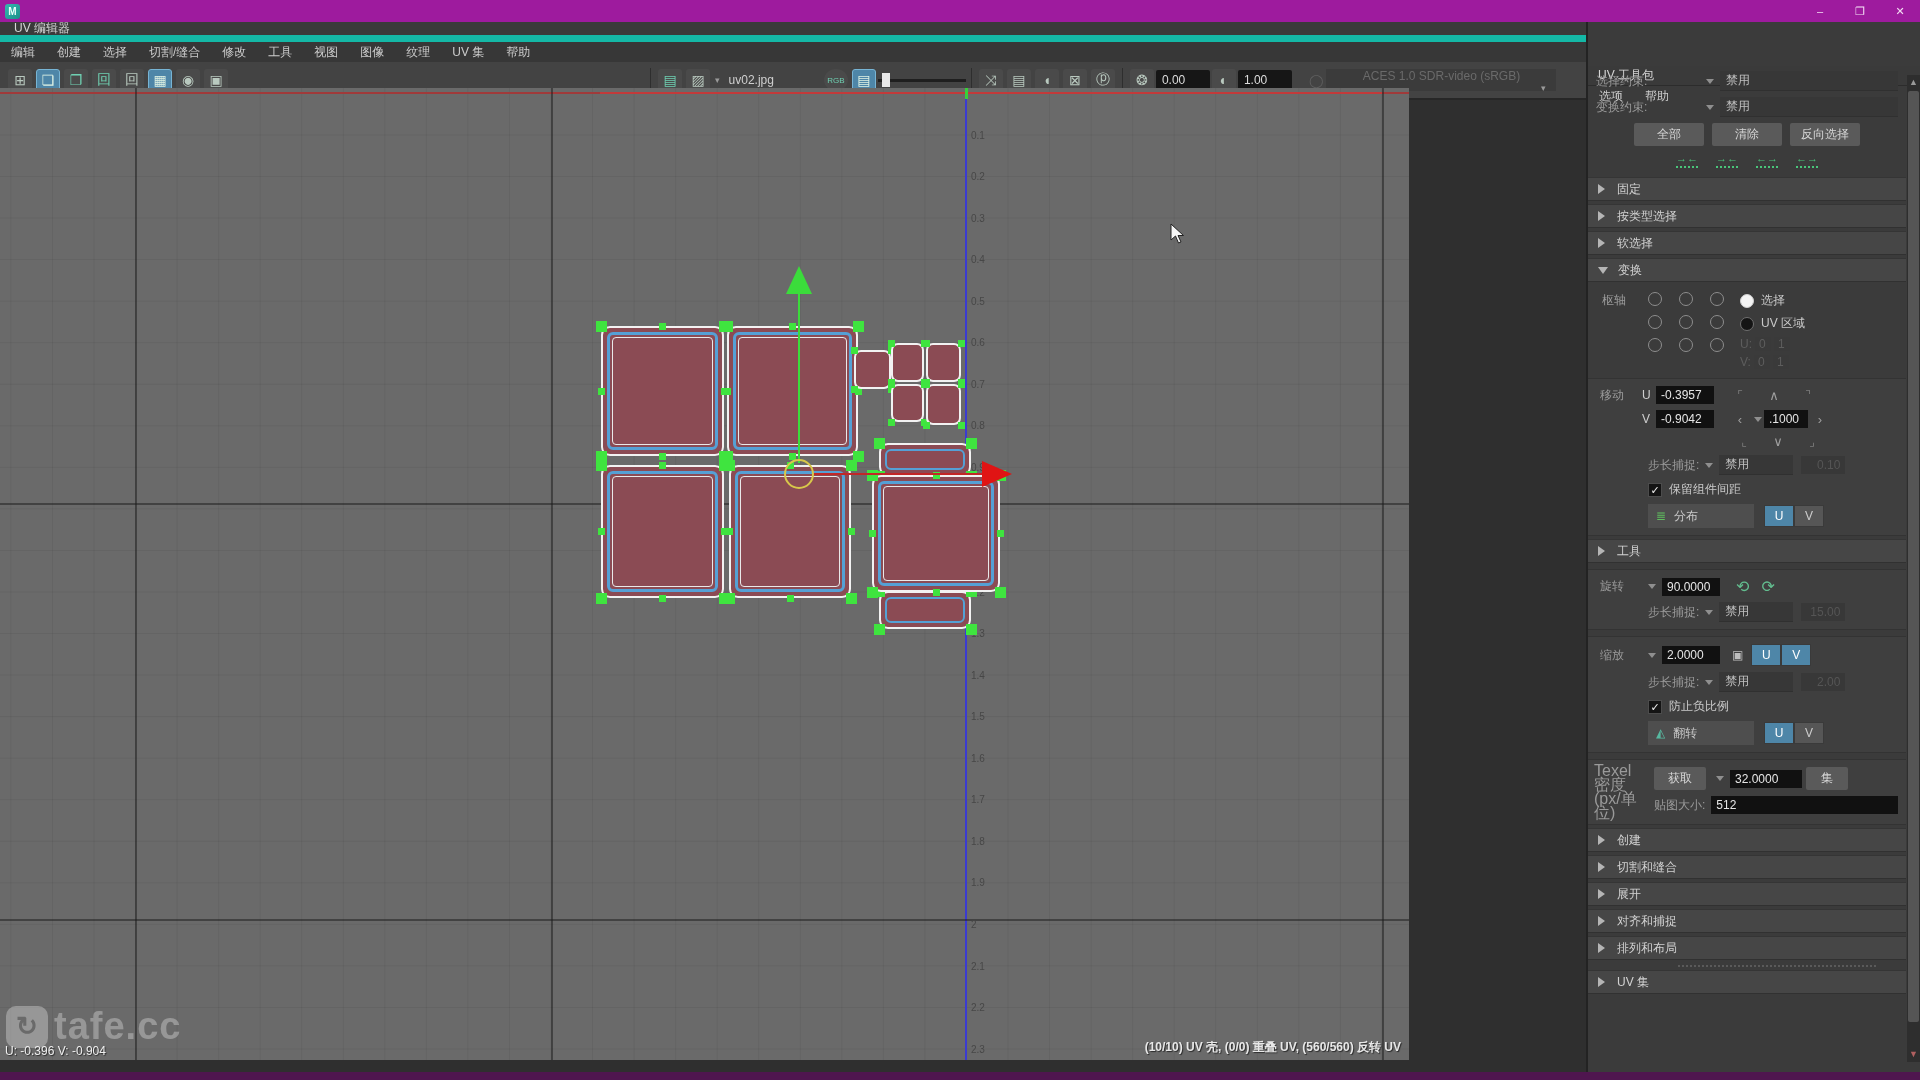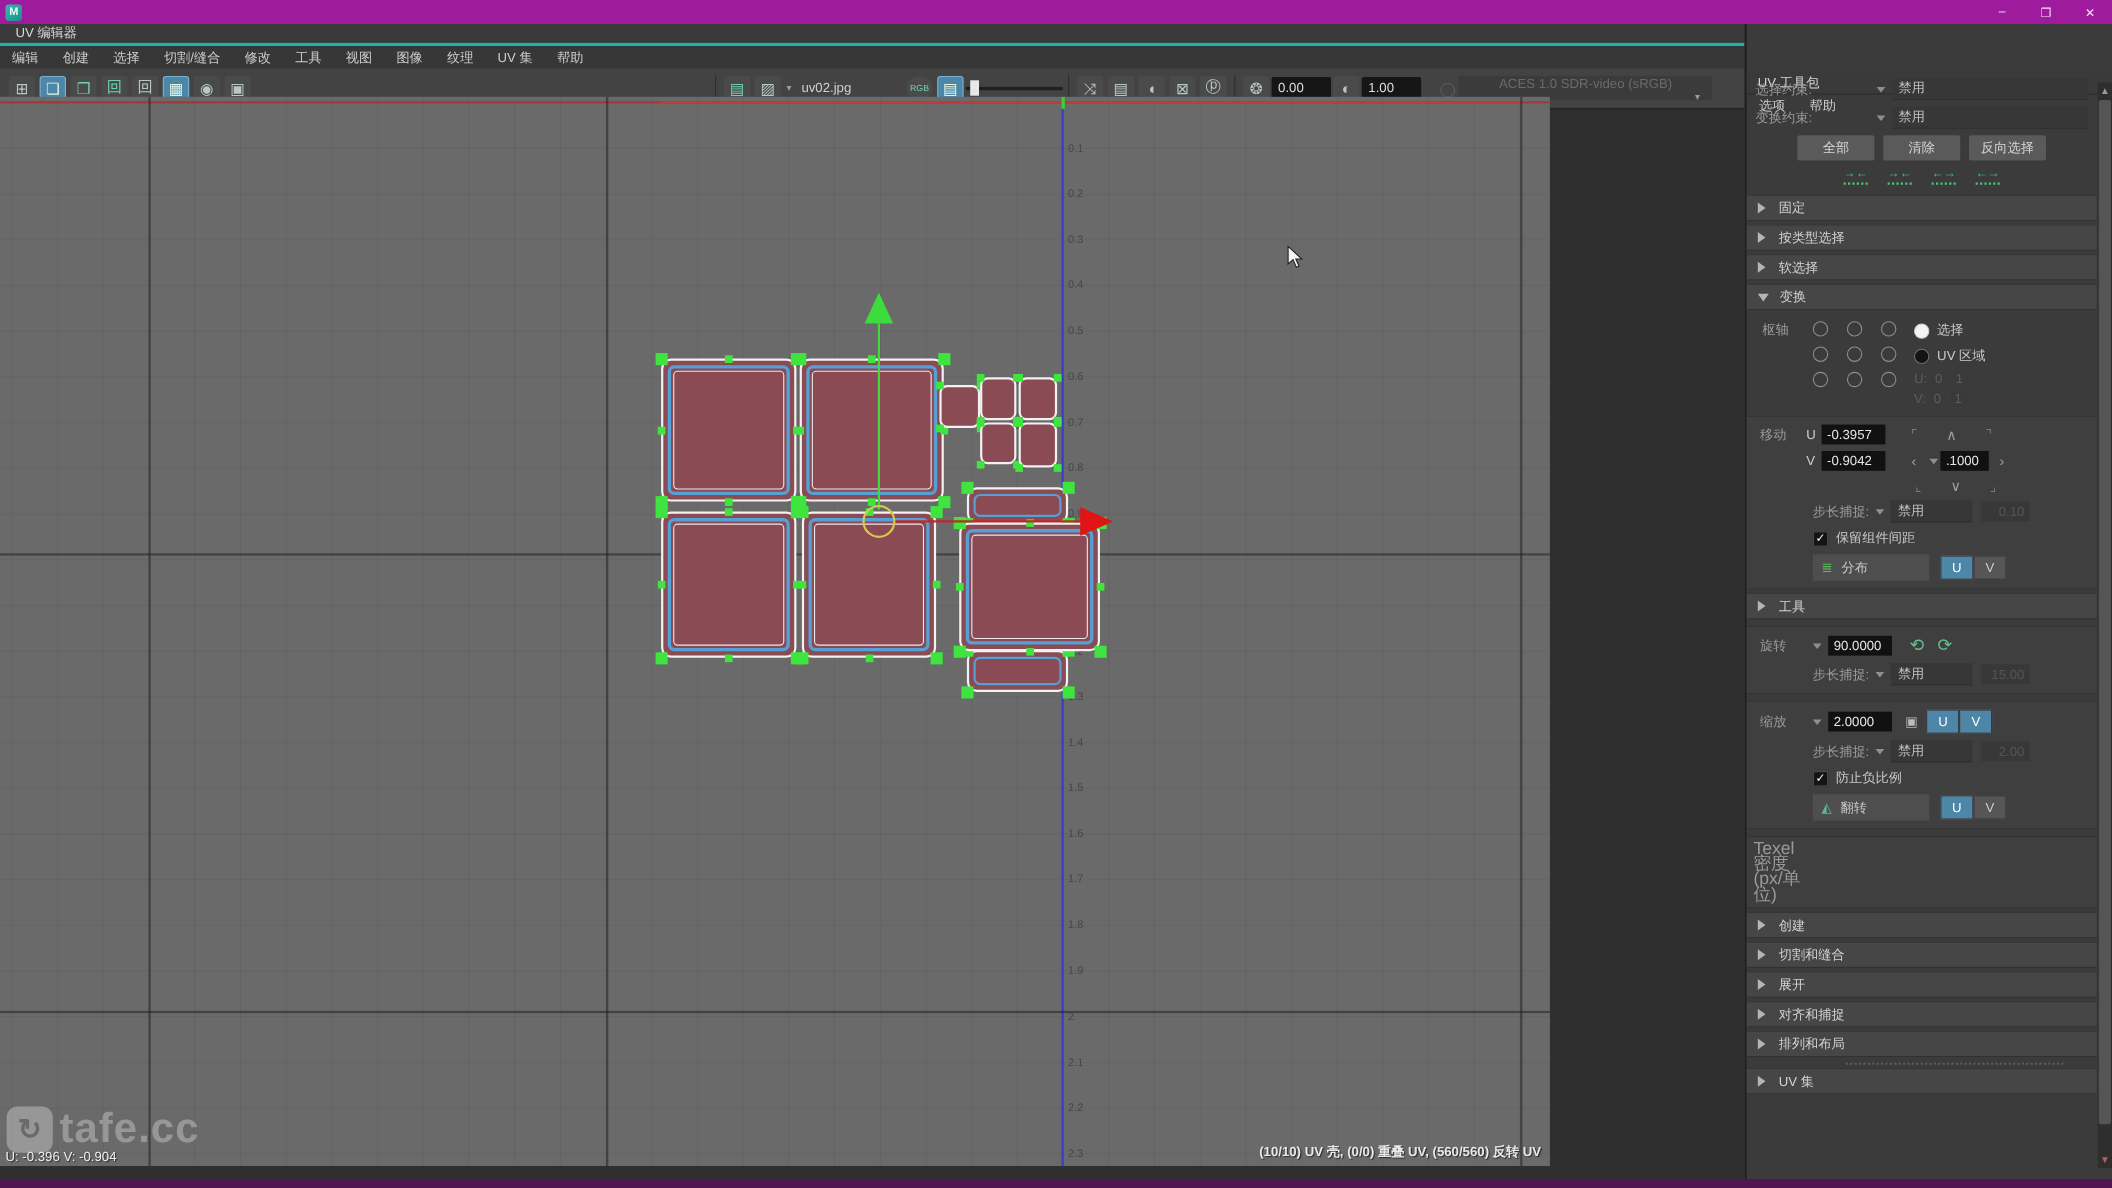--- a/index.html
+++ b/index.html
@@ -12,21 +12,21 @@
   #app-icon { width:15px; height:15px; margin-left:5px; border-radius:3px;
               background:linear-gradient(135deg,#35b8b0,#1b8f8a);
               color:#eafffb; font-size:10px; font-weight:bold;
               display:flex; align-items:center; justify-content:center; }
   #win-controls { margin-left:auto; display:flex; height:100%; }
   .win-btn { width:40px; height:100%; color:#f3def3; font-size:11px;
              display:flex; align-items:center; justify-content:center; }
 
   
   #tabrow { position:absolute; left:0; top:22px; width:1586px; height:20px;
-            background:#3a3a3a; border-bottom:3px solid #14b8a6;
+            background:#3a3a3a; border-bottom:7px solid #14b8a6;
             display:flex; align-items:center; }
   #tab-title { color:#d6d6d6; font-size:12px; margin-left:14px; }
   #menurow { position:absolute; left:0; top:42px; width:1586px; height:20px;
              background:#373737; display:flex; align-items:center; }
   .menu-item { color:#cccccc; font-size:12px; padding:0 11px; }
 
   
   #toolbar { position:absolute; left:0; top:62px; width:1586px; height:38px;
              background:#434343; border-bottom:2px solid #272727;
              display:flex; align-items:center; }
@@ -569,20 +569,32 @@
         <div class="uv-toggle">V</div>
       </div>
     </div>
 
     <div class="tk-group" style="display:flex;">
       <div style="width:58px;padding-left:6px;color:#9a9a9a;font-size:16px;line-height:14px;">
         <div>Texel</div>
         <div>密度</div>
         <div>(px/单位)</div>
       </div>
+      <div style="flex:1;">
+        <div class="tk-row">
+          <div class="tk-btn" style="min-width:52px;margin-left:0;">获取</div>
+          <span class="dd-arrow"></span>
+          <span class="num-field" style="min-width:72px;">32.0000</span>
+          <div class="tk-btn" style="min-width:42px;">集</div>
+        </div>
+        <div class="tk-row">
+          <span class="tk-label">贴图大小:</span>
+          <span class="num-field" style="flex:1;margin-left:6px;">512</span>
+        </div>
+      </div>
     </div>
 
     <div class="tk-section">
       <span class="tri-right"></span>
       <span>创建</span>
     </div>
     <div class="tk-section">
       <span class="tri-right"></span>
       <span>切割和缝合</span>
     </div>

